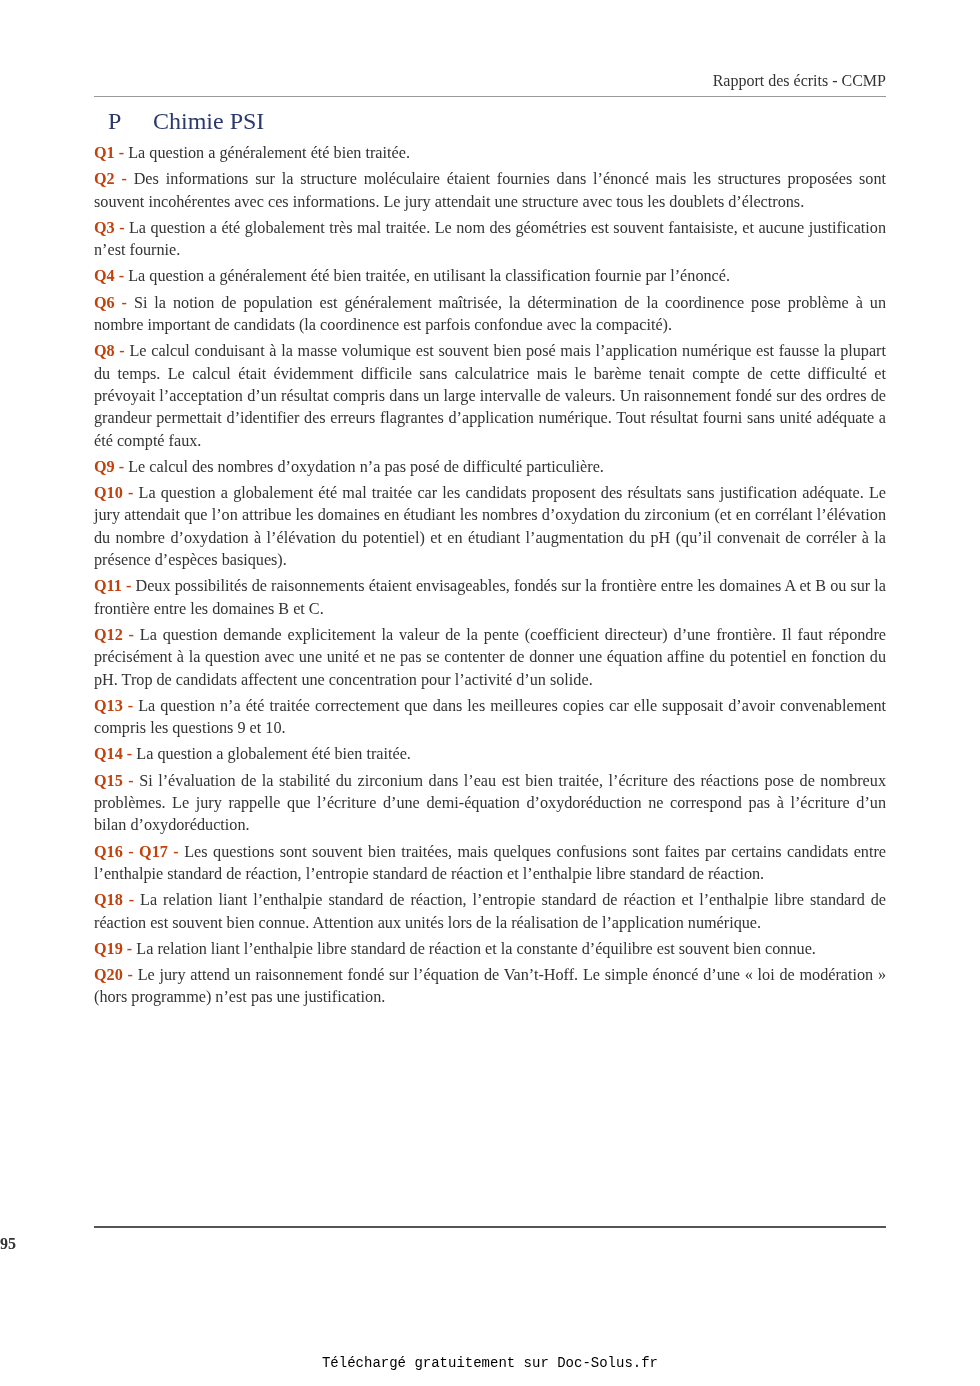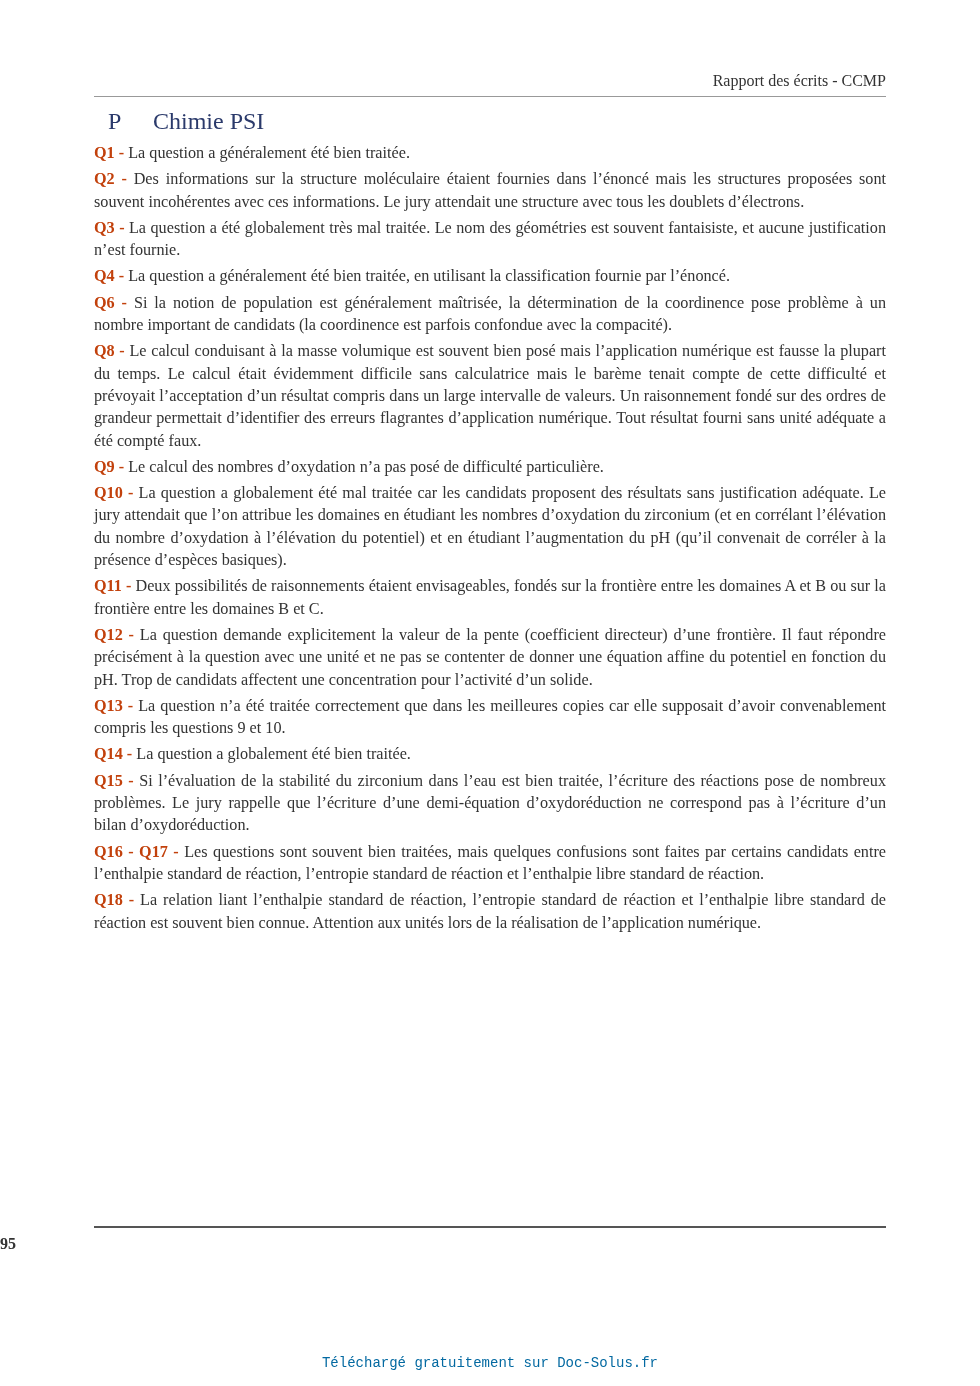--- a/index.html
+++ b/index.html
@@ -31,21 +31,21 @@
       position: absolute; left: 94px; right: 94px; top: 1226px;
       border-top: 2px solid #555;
     }
     .page-number {
       position: absolute; left: 0; right: 0; top: 1235px;
       text-align: left; font-size: 16px; color: #333; font-weight: bold;
     }
     .download-note {
       position: absolute; left: 0; right: 0; top: 1355px;
       text-align: center; font-family: "Liberation Mono", "DejaVu Sans Mono", monospace;
-      font-size: 14px; color: #0369a1;
+      font-size: 14px; color: #000000;
     }
   </style>
 </head>
 <body>
 
 <div class="running-head">
   <span>Rapport des écrits - CCMP</span>
 </div>
 
 <h2 class="section-title">
@@ -61,17 +61,19 @@
   <p class="q"><span class="label">Q8 -</span> <span>Le calcul conduisant à la masse volumique est souvent bien posé mais l’application numérique est fausse la plupart du temps. Le calcul était évidemment difficile sans calculatrice mais le barème tenait compte de cette difficulté et prévoyait l’acceptation d’un résultat compris dans un large intervalle de valeurs. Un raisonnement fondé sur des ordres de grandeur permettait d’identifier des erreurs flagrantes d’application numérique. Tout résultat fourni sans unité adéquate a été compté faux.</span></p>
   <p class="q"><span class="label">Q9 -</span> <span>Le calcul des nombres d’oxydation n’a pas posé de difficulté particulière.</span></p>
   <p class="q"><span class="label">Q10 -</span> <span>La question a globalement été mal traitée car les candidats proposent des résultats sans justification adéquate. Le jury attendait que l’on attribue les domaines en étudiant les nombres d’oxydation du zirconium (et en corrélant l’élévation du nombre d’oxydation à l’élévation du potentiel) et en étudiant l’augmentation du pH (qu’il convenait de corréler à la présence d’espèces basiques).</span></p>
   <p class="q"><span class="label">Q11 -</span> <span>Deux possibilités de raisonnements étaient envisageables, fondés sur la frontière entre les domaines A et B ou sur la frontière entre les domaines B et C.</span></p>
   <p class="q"><span class="label">Q12 -</span> <span>La question demande explicitement la valeur de la pente (coefficient directeur) d’une frontière. Il faut répondre précisément à la question avec une unité et ne pas se contenter de donner une équation affine du potentiel en fonction du pH. Trop de candidats affectent une concentration pour l’activité d’un solide.</span></p>
   <p class="q"><span class="label">Q13 -</span> <span>La question n’a été traitée correctement que dans les meilleures copies car elle supposait d’avoir convenablement compris les questions 9 et 10.</span></p>
   <p class="q"><span class="label">Q14 -</span> <span>La question a globalement été bien traitée.</span></p>
   <p class="q"><span class="label">Q15 -</span> <span>Si l’évaluation de la stabilité du zirconium dans l’eau est bien traitée, l’écriture des réactions pose de nombreux problèmes. Le jury rappelle que l’écriture d’une demi-équation d’oxydoréduction ne correspond pas à l’écriture d’un bilan d’oxydoréduction.</span></p>
   <p class="q"><span class="label">Q16 - Q17 -</span> <span>Les questions sont souvent bien traitées, mais quelques confusions sont faites par certains candidats entre l’enthalpie standard de réaction, l’entropie standard de réaction et l’enthalpie libre standard de réaction.</span></p>
   <p class="q"><span class="label">Q18 -</span> <span>La relation liant l’enthalpie standard de réaction, l’entropie standard de réaction et l’enthalpie libre standard de réaction est souvent bien connue. Attention aux unités lors de la réalisation de l’application numérique.</span></p>
+  <p class="q"><span class="label">Q19 -</span> <span>La relation liant l’enthalpie libre standard de réaction et la constante d’équilibre est souvent bien connue.</span></p>
+  <p class="q"><span class="label">Q20 -</span> <span>Le jury attend un raisonnement fondé sur l’équation de Van’t-Hoff. Le simple énoncé d’une « loi de modération » (hors programme) n’est pas une justification.</span></p>
 </div>
 
 <div class="footer-rule"></div>
 <div class="page-number">95</div>
 <div class="download-note">Téléchargé gratuitement sur Doc-Solus.fr</div>
 
 </body></html>

